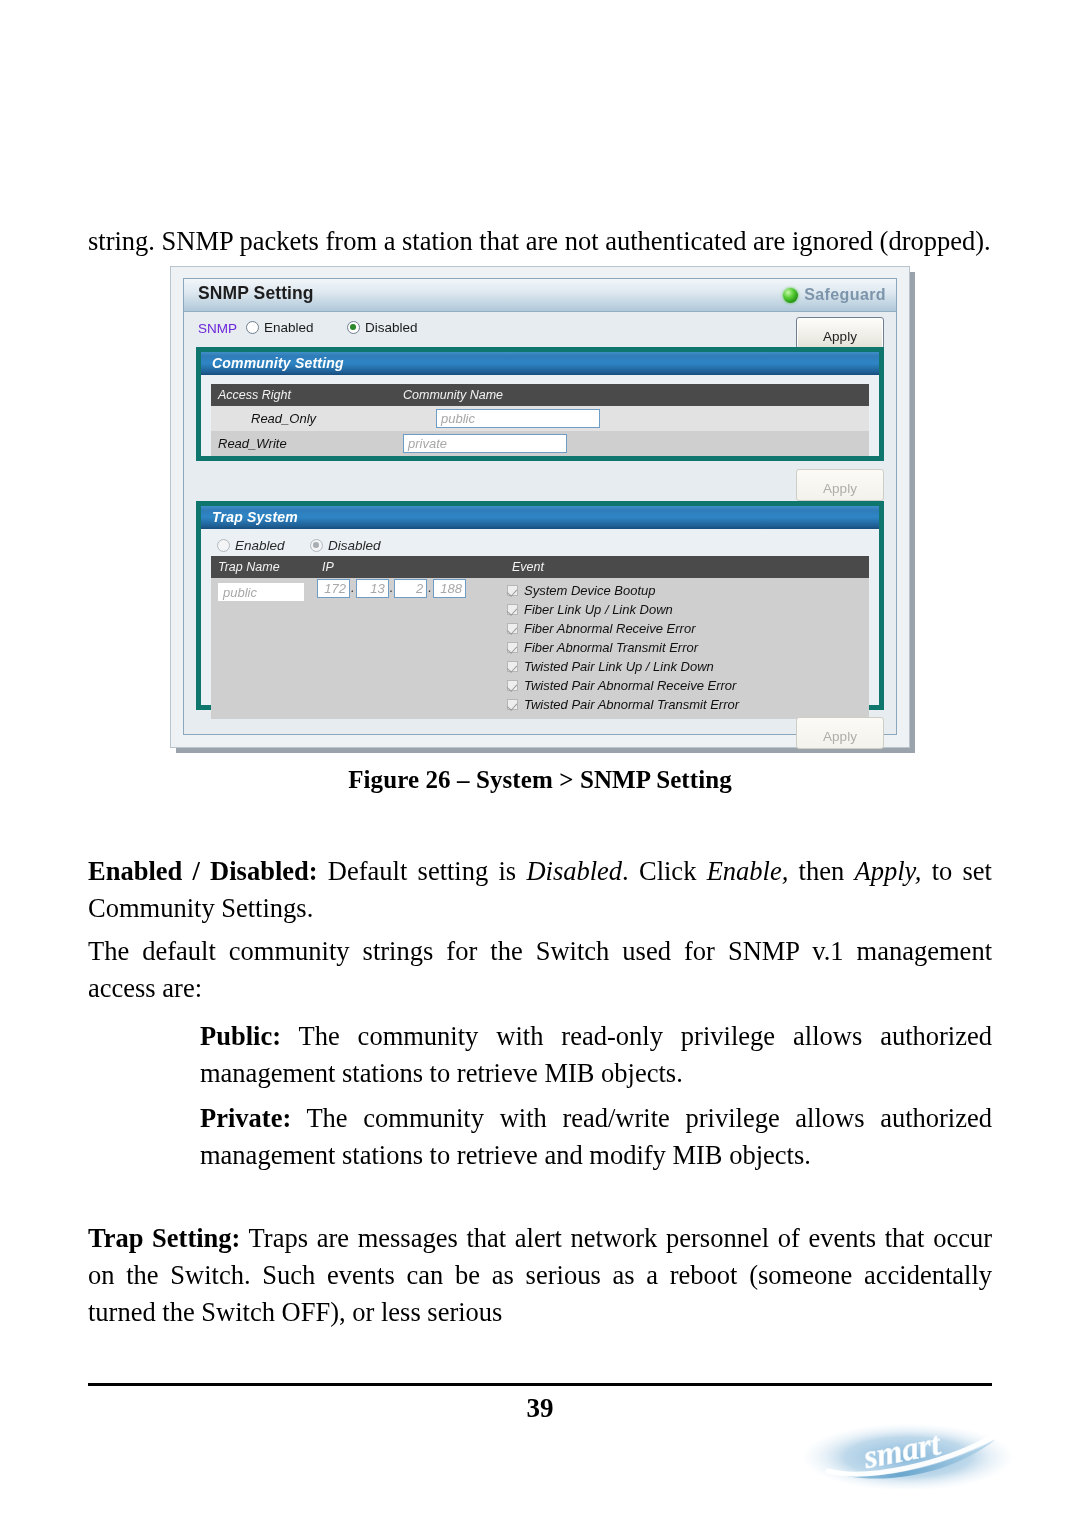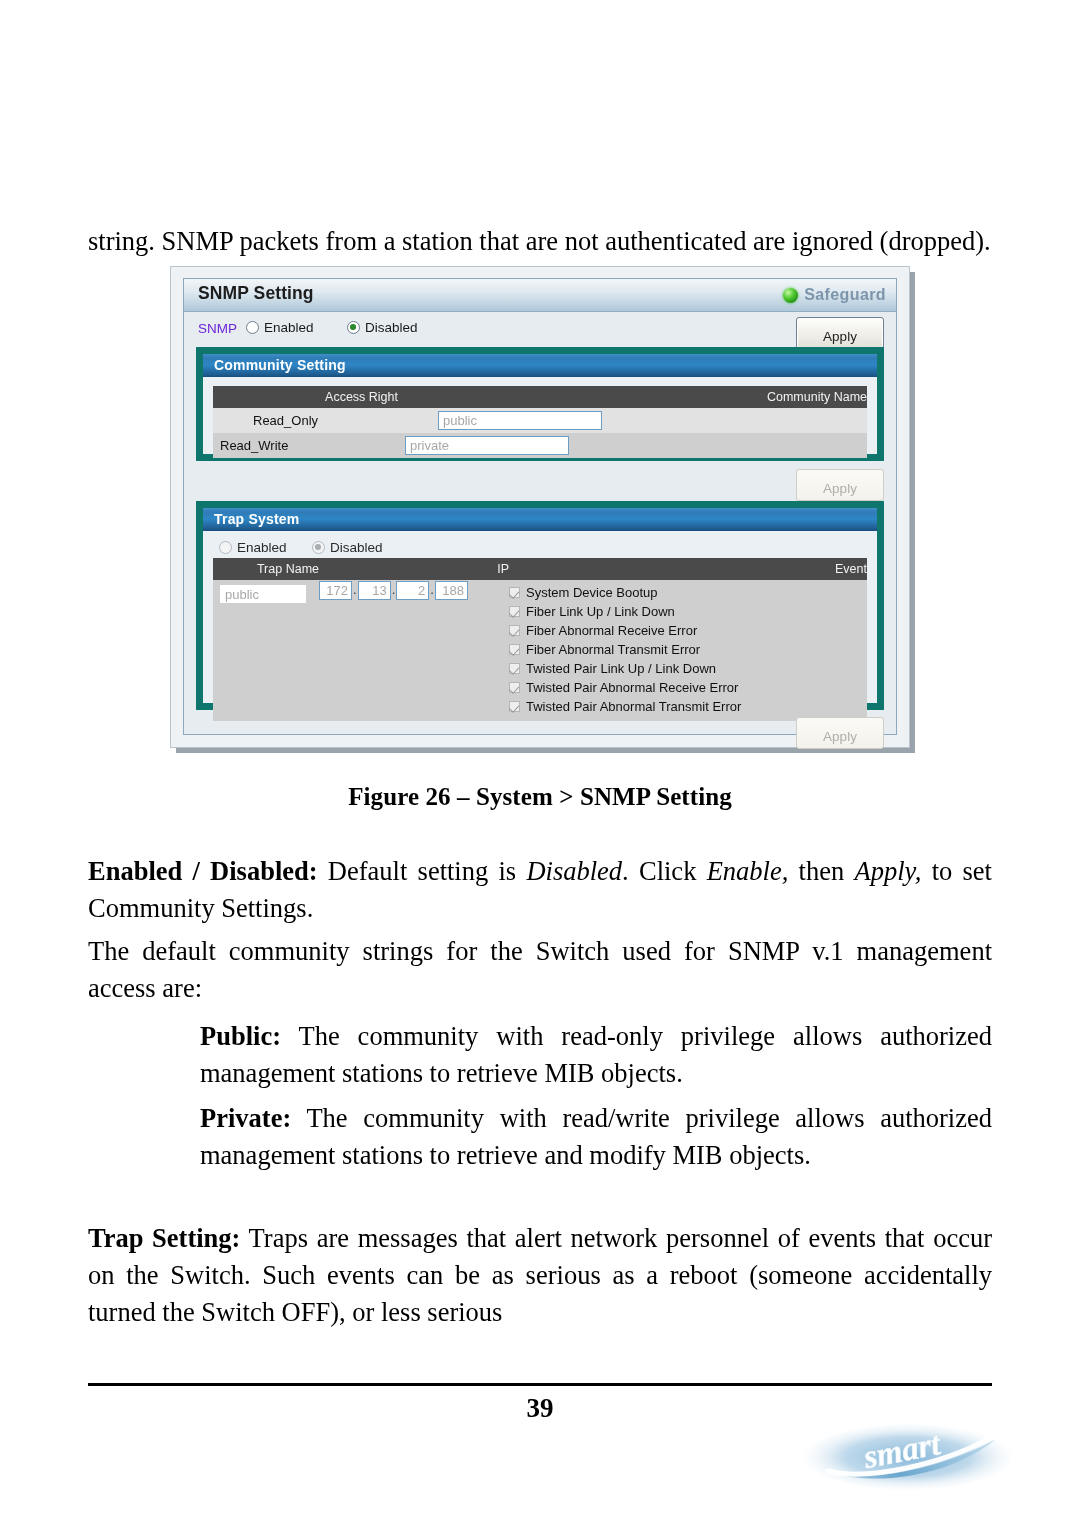--- a/index.html
+++ b/index.html
@@ -39,21 +39,20 @@
   .fig-caption {
     position: absolute;
     left: 88px;
     width: 904px;
     top: 766px;
     text-align: center;
     font-family: "Liberation Serif", serif;
     font-weight: bold;
     font-size: 25px;
     letter-spacing: .1px;
-    margin-top: 17px;
   }
 
   
   .footer-rule {
     position: absolute;
     left: 88px;
     top: 1383px;
     width: 904px;
     height: 3px;
     background: #000;
@@ -215,23 +214,24 @@
     box-shadow: none;
     cursor: default;
   }
   .btn-apply-top { position: absolute; right: 12px; top: 38px; }
 
   
   .panel {
     position: absolute;
     left: 12px;
     right: 12px;
-    border: 7px solid #0f766e;
+    border: 5px solid #0f766e;
     background: #eaf0f4;
     box-sizing: border-box;
+    font-style: italic;
   }
   .panel-head {
     height: 23px;
     background: linear-gradient(to bottom, #3f8fc8 0%, #2f7cb8 18%, #2e86c6 48%, #1f5e93 88%, #174d7d 100%);
     position: relative;
   }
   .panel-head-text {
     position: absolute;
     left: 11px; top: 3px;
     font-family: "Liberation Sans", sans-serif;
@@ -243,21 +243,21 @@
   .panel-body { position: relative; padding: 9px 10px 10px; }
 
   
   .tbl { width: 100%; border-collapse: collapse; table-layout: fixed; }
   .tbl th {
     background: #4a4a4a;
     color: #f2f2f2;
     font-family: "Liberation Sans", sans-serif;
     font-size: 12.5px;
     font-weight: normal;
-    text-align: right;
+    text-align: left;
     padding: 2px 0 3px 7px;
     height: 17px;
   }
   .tbl td {
     font-family: "Liberation Sans", sans-serif;
     font-size: 13px;
     color: #111;
     padding: 2px 0 2px 7px;
     height: 21px;
     vertical-align: middle;

